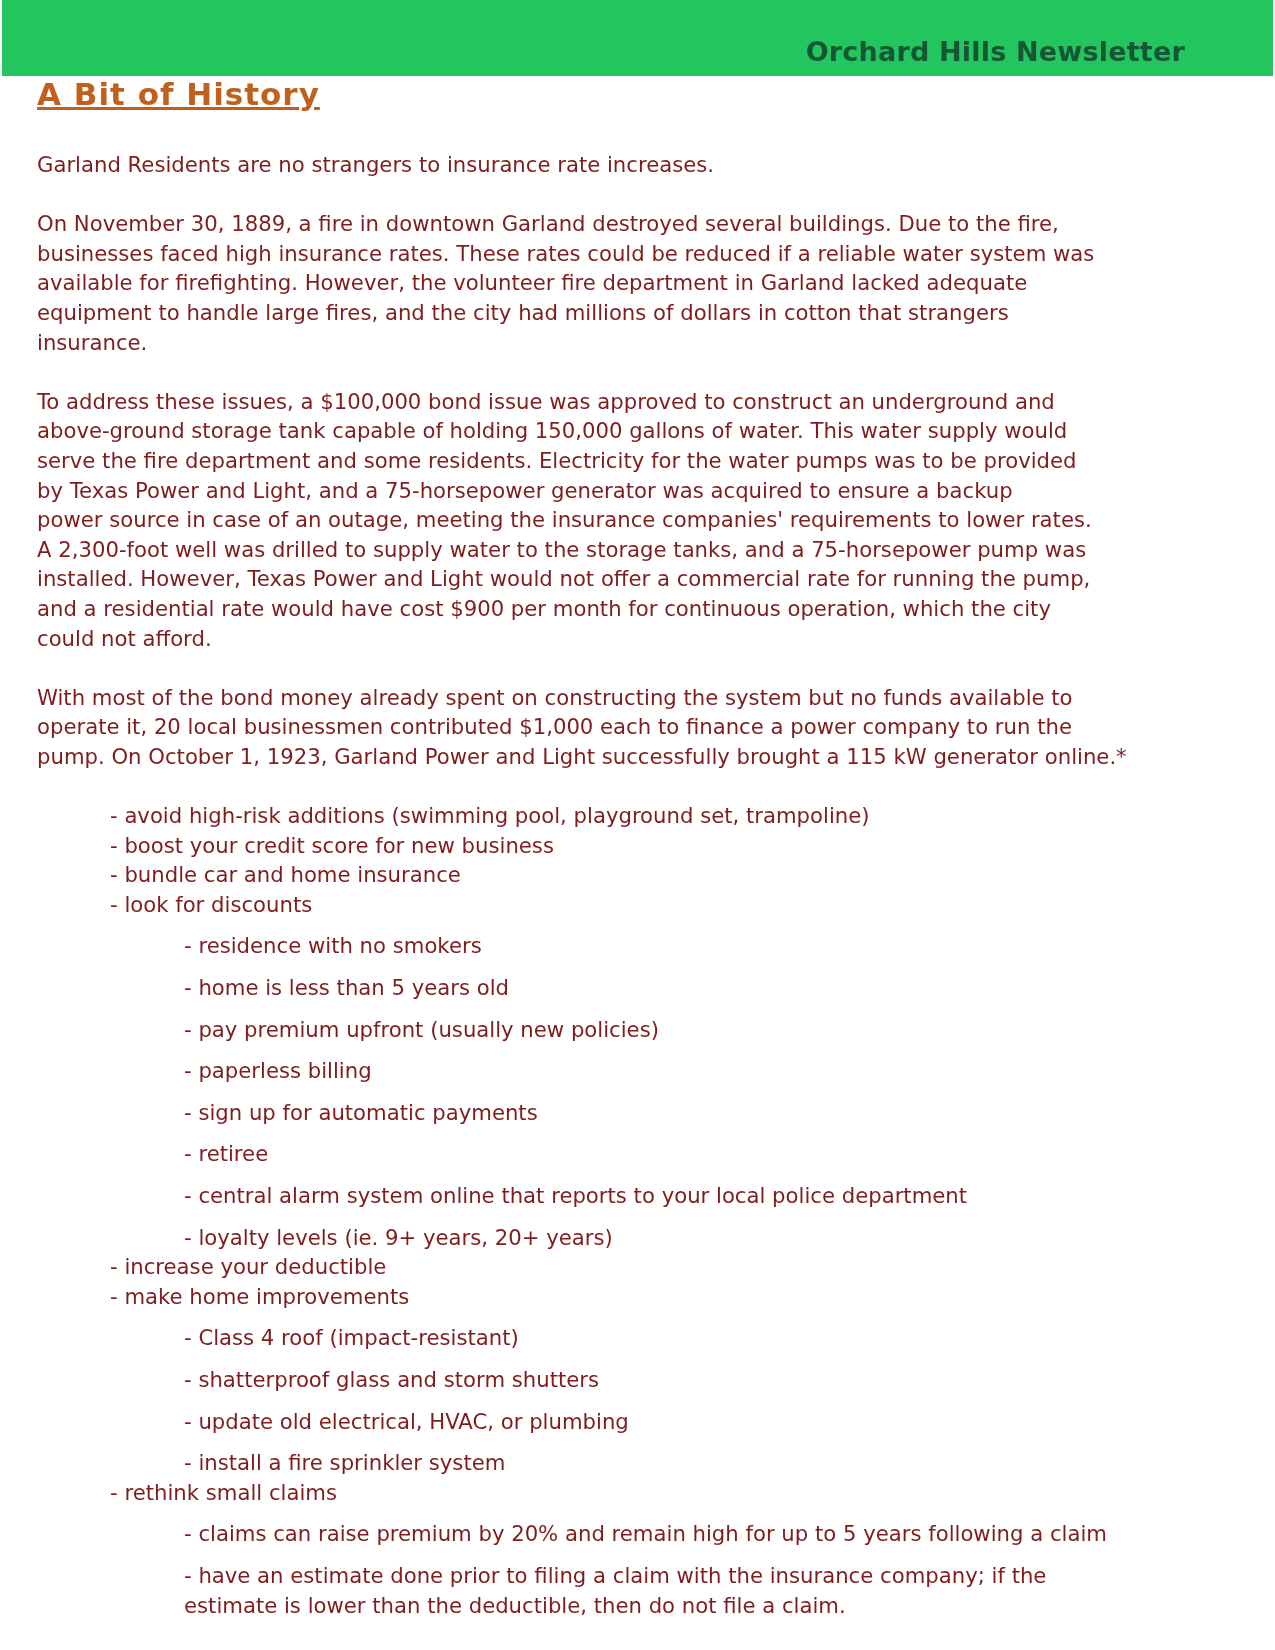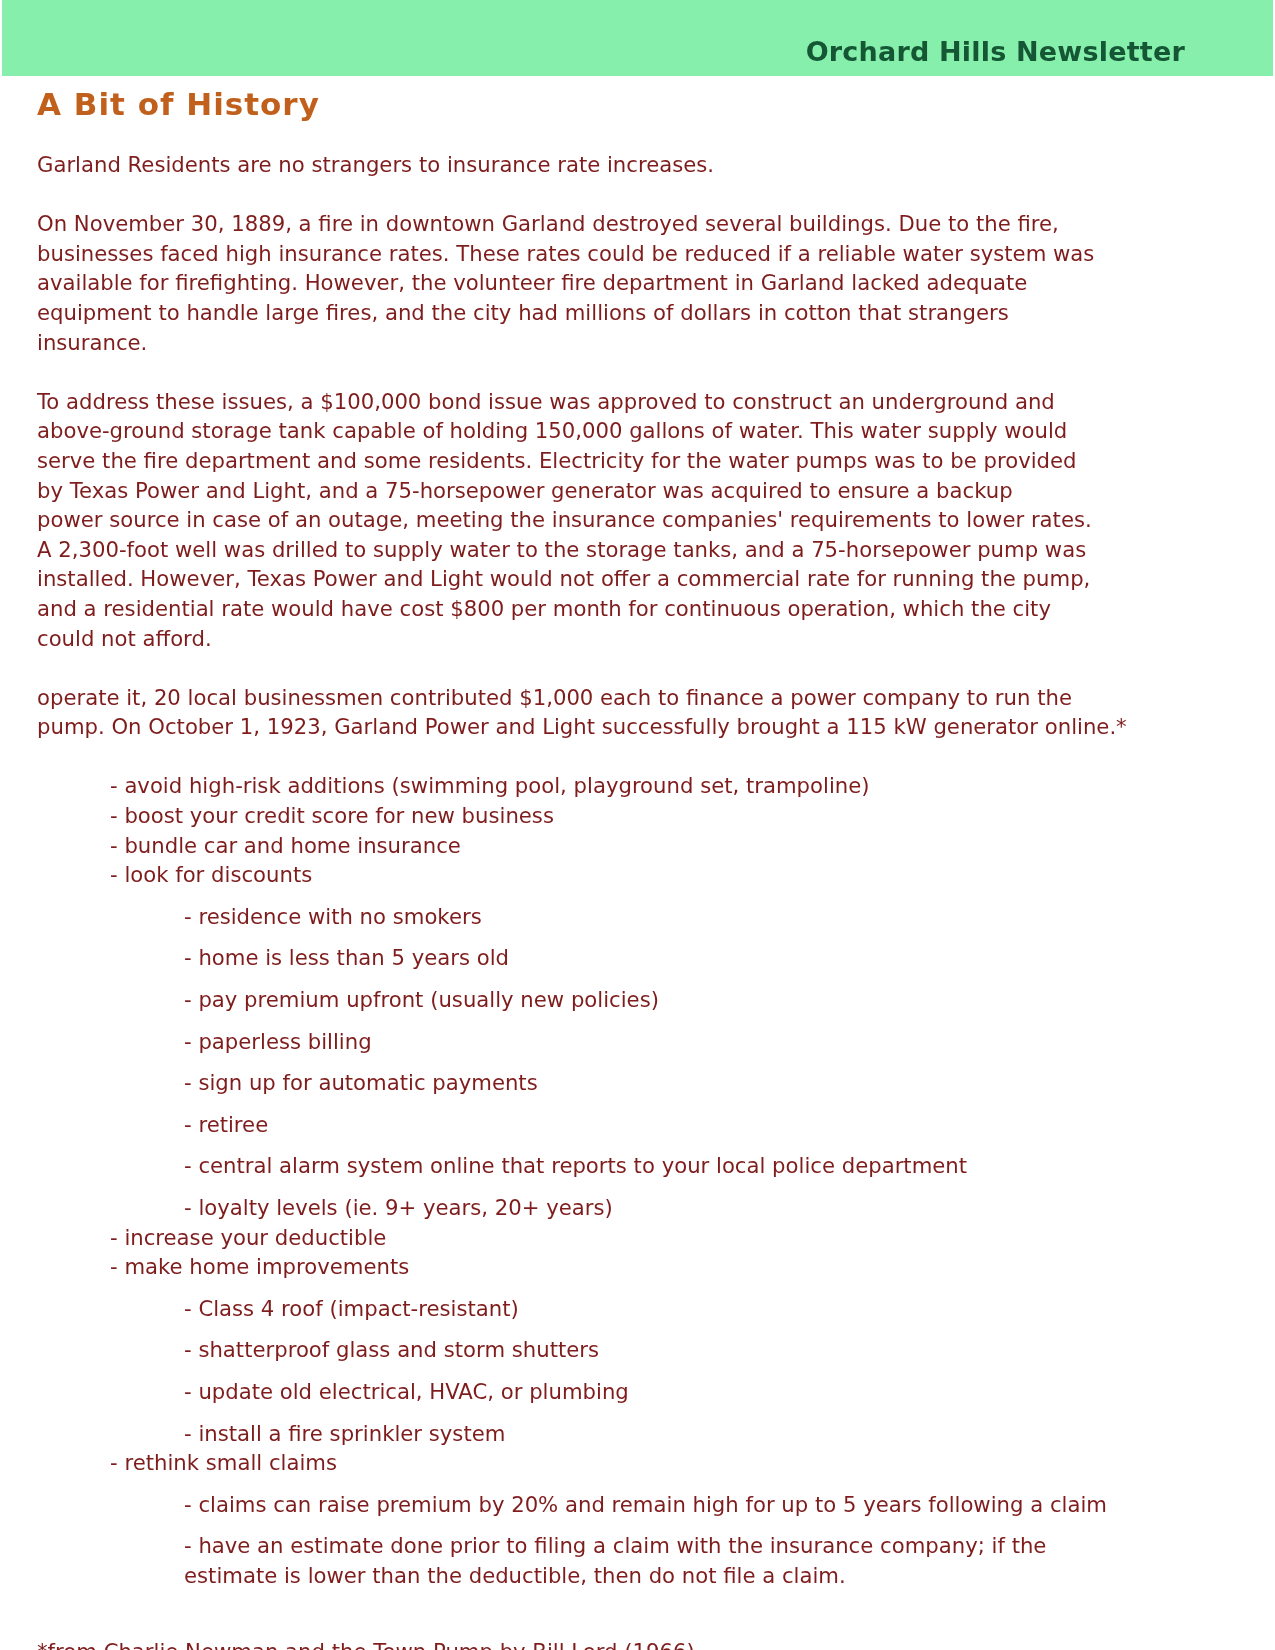--- a/index.html
+++ b/index.html
@@ -14,43 +14,44 @@
       overflow: hidden;
       font-family: "DejaVu Sans", "Liberation Sans", sans-serif;
       color: #111111;
     }
     .header-band {
       position: absolute;
       left: 2px;
       top: 0;
       width: 1271px;
       height: 76px;
-      background: #86efac;
+      background: #22c55e;
     }
     .newsletter-title {
       position: absolute;
       right: 88px;
       top: 36px;
       font-family: "DejaVu Sans", sans-serif;
       font-weight: bold;
       font-size: 27px;
       color: #155734;
       letter-spacing: 0.2px;
       white-space: nowrap;
     }
     .section-title {
       position: absolute;
       left: 37px;
-      top: 86px;
+      top: 76px;
       font-family: "DejaVu Sans", sans-serif;
       font-weight: bold;
       font-size: 31px;
       color: #c0601c;
       letter-spacing: 1px;
       white-space: nowrap;
+      text-decoration: underline;
     }
     .content {
       position: absolute;
       left: 37px;
       top: 150px;
       width: 1215px;
       font-family: "DejaVu Sans", sans-serif;
       font-size: 21.2px;
       line-height: 29.6px;
       color: #7f1d1d;
@@ -93,25 +94,26 @@
   </p>
 
   <p class="para">
     <span class="line">To address these issues, a $100,000 bond issue was approved to construct an underground and</span>
     <span class="line">above-ground storage tank capable of holding 150,000 gallons of water. This water supply would</span>
     <span class="line">serve the fire department and some residents. Electricity for the water pumps was to be provided</span>
     <span class="line">by Texas Power and Light, and a 75-horsepower generator was acquired to ensure a backup</span>
     <span class="line">power source in case of an outage, meeting the insurance companies' requirements to lower rates.</span>
     <span class="line">A 2,300-foot well was drilled to supply water to the storage tanks, and a 75-horsepower pump was</span>
     <span class="line">installed. However, Texas Power and Light would not offer a commercial rate for running the pump,</span>
-    <span class="line">and a residential rate would have cost $800 per month for continuous operation, which the city</span>
+    <span class="line">and a residential rate would have cost $900 per month for continuous operation, which the city</span>
     <span class="line">could not afford.</span>
   </p>
 
   <p class="para">
+    <span class="line">With most of the bond money already spent on constructing the system but no funds available to</span>
     <span class="line">operate it, 20 local businessmen contributed $1,000 each to finance a power company to run the</span>
     <span class="line">pump. On October 1, 1923, Garland Power and Light successfully brought a 115 kW generator online.*</span>
   </p>
 
   <div class="tips">
     <span class="l1">- avoid high-risk additions (swimming pool, playground set, trampoline)</span>
     <span class="l1">- boost your credit score for new business</span>
     <span class="l1">- bundle car and home insurance</span>
     <span class="l1">- look for discounts</span>
     <span class="l2">- residence with no smokers</span>

